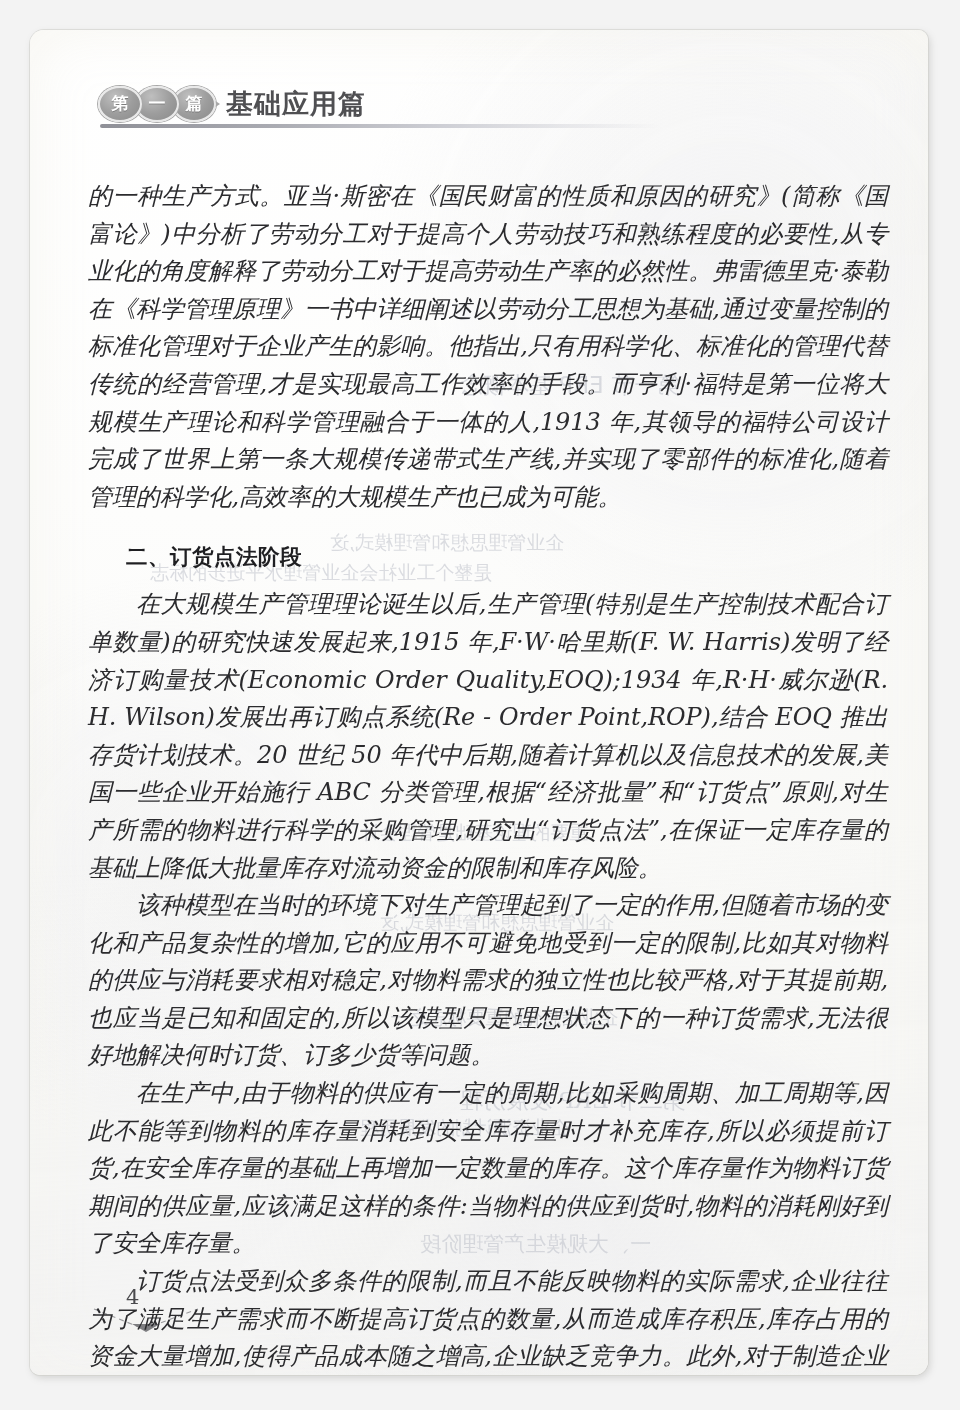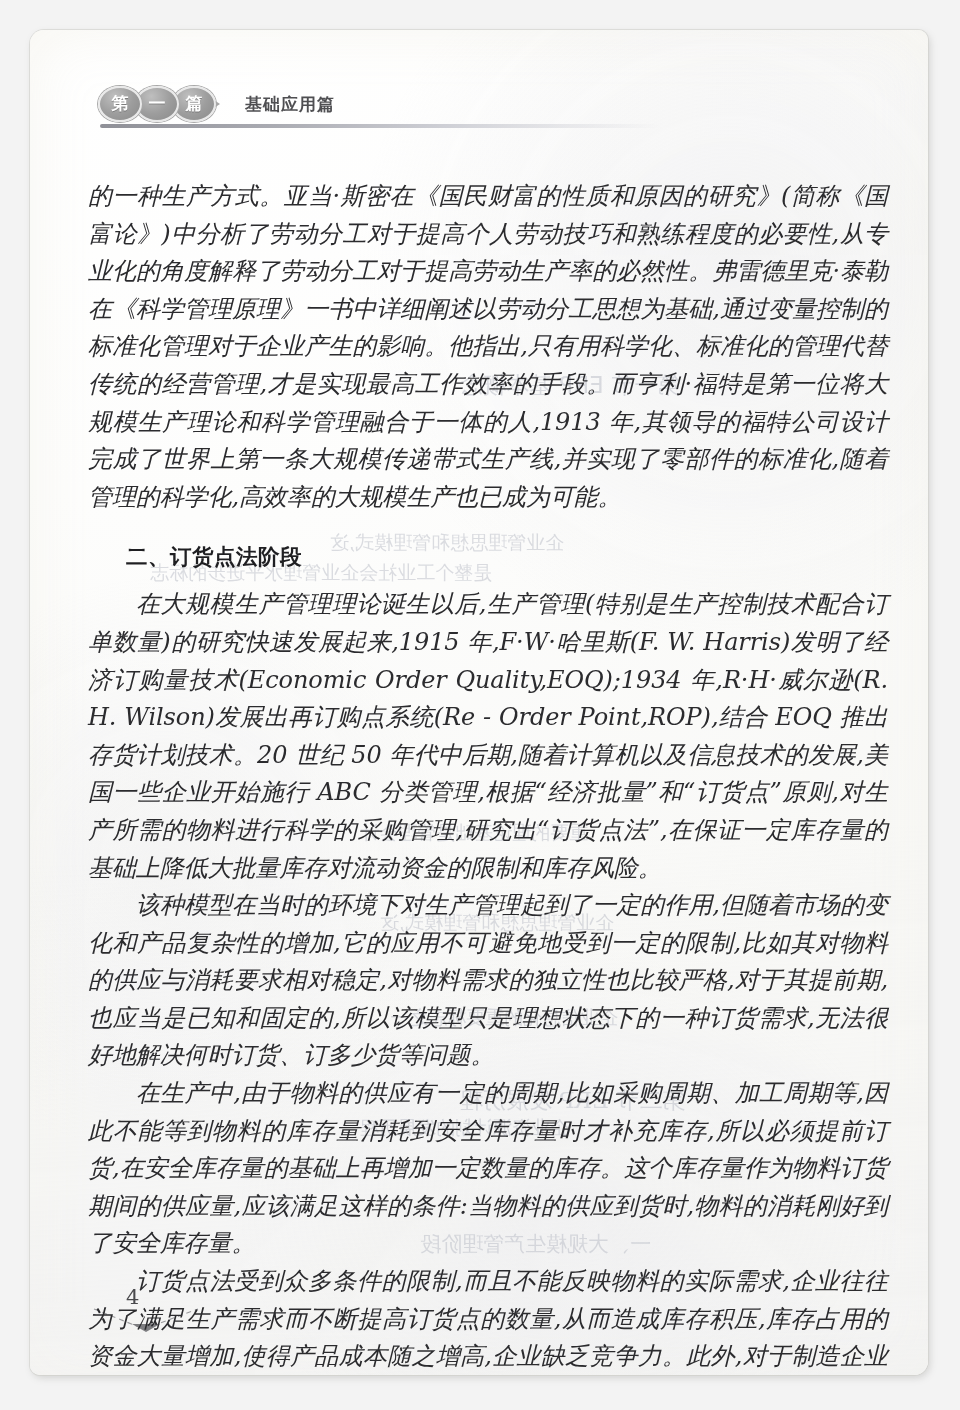--- a/index.html
+++ b/index.html
@@ -111,26 +111,25 @@
     width: 0; height: 0;
     border-top: 6px solid transparent;
     border-bottom: 6px solid transparent;
     border-left: 9px solid #a6a6a6;
     margin-left: 2px;
     margin-right: 6px;
   }
   #header-title {
     font-family: "DejaVu Sans", "Liberation Sans", sans-serif;
     font-weight: bold;
-    font-size: 17px;
+    font-size: 27px;
     color: #4f4f52;
     letter-spacing: 1px;
     line-height: 32px;
     white-space: nowrap;
-    margin-left: 19px;
   }
   #header-rule {
     position: absolute;
     left: 2px;
     top: 38px;
     width: 560px;
     height: 4px;
     background: linear-gradient(to right, #8f9097 0%, #a9aab1 30%, #cfd0d6 62%, rgba(231,231,236,0) 100%);
     border-radius: 2px;
   }

